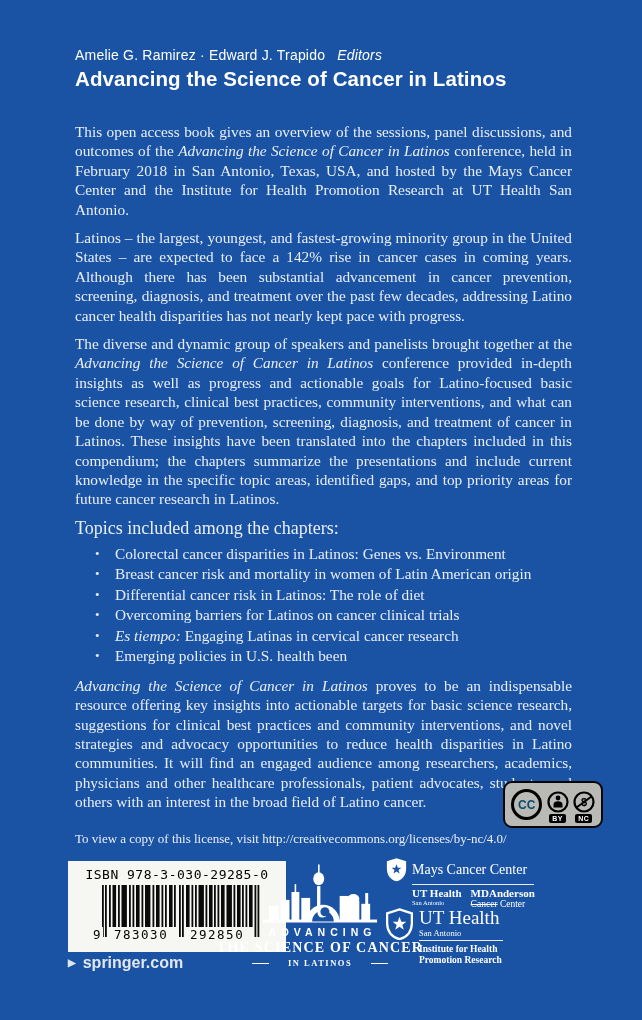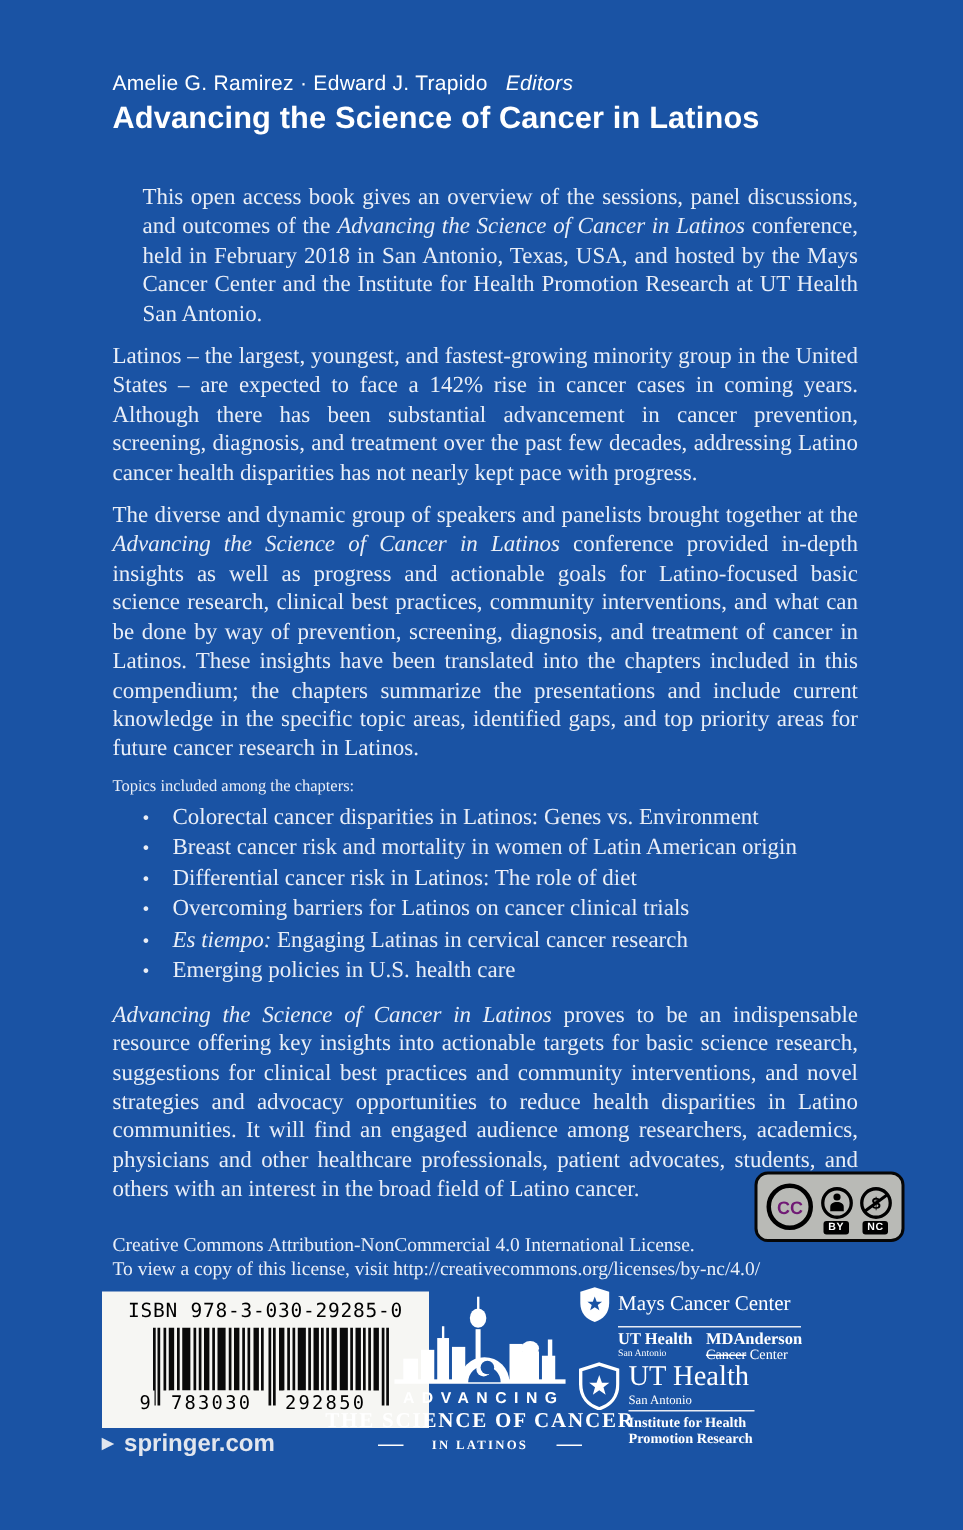--- a/index.html
+++ b/index.html
@@ -14,42 +14,42 @@
     margin-top:47px; font-family:"Liberation Sans", sans-serif;
     font-size:14px; font-weight:normal; color:#ffffff; letter-spacing:0.2px;
   }
   .authors .editors { font-style:italic; margin-left:12px; }
   .title {
     margin-top:4px; font-family:"Liberation Sans", sans-serif;
     font-size:20.5px; font-weight:bold; color:#ffffff; letter-spacing:0.1px;
   }
 
   .para { text-align:justify; font-size:15.3px; line-height:19.4px; }
-  .p1 { margin-top:31px;margin-left:20px; }
+  .p1 { margin-top:31px; }
   .p2 { margin-top:9px; }
   .p3 { margin-top:9px; }
-  .topics-heading { margin-top:9px; font-size:11px; }
+  .topics-heading { margin-top:9px; font-size:18px; }
   ul.topics { list-style:none; margin:5px 0 0 0; padding:0; }
   ul.topics li { display:flex; font-size:15.3px; line-height:20.5px; }
   ul.topics .bullet { width:20px; padding-left:20px; flex:none; font-size:13px; }
   .p4 { margin-top:9px; }
 
   .license { margin-top:19px; font-size:13px; line-height:16.4px; }
 
   
   .cc-badge {
     position:absolute; left:503px; top:781px; width:100px; height:47px;
     background:#b9bab6; border:2px solid #060606; border-radius:9px;
     box-sizing:border-box; display:flex; align-items:center;
     justify-content:space-evenly; padding:0 2px;
   }
   .cc-main {
     width:31px; height:31px; border:3px solid #000; border-radius:50%;
     box-sizing:border-box; display:flex; align-items:center; justify-content:center;
-    font-family:"Liberation Sans", sans-serif; font-weight:bold; font-size:12px; color:#701a75;
+    font-family:"Liberation Sans", sans-serif; font-weight:bold; font-size:12px; color:#0c4a6e;
   }
   .cc-item { display:flex; flex-direction:column; align-items:center; margin-top:5px; }
   .cc-label {
     background:#000; color:#fff; font-family:"Liberation Sans", sans-serif;
     font-size:7px; font-weight:bold; line-height:9px; padding:0 3px;
     border-radius:2px; margin-top:1px; letter-spacing:0.5px;
   }
 
   
   .isbn-box {
@@ -155,28 +155,27 @@
       <li>
           <span class="bullet">•</span>
           <span><i></i><span>Overcoming barriers for Latinos on cancer clinical trials</span></span>
         </li>
       <li>
           <span class="bullet">•</span>
           <span><i>Es tiempo:</i><span> Engaging Latinas in cervical cancer research</span></span>
         </li>
       <li>
           <span class="bullet">•</span>
-          <span><i></i><span>Emerging policies in U.S. health care</span></span>
+          <span><i></i><span>Emerging policies in U.S. health been</span></span>
         </li>
     </ul>
 
     <div class="para p4"><i>Advancing the Science of Cancer in Latinos</i><span> proves to be an indispensable resource offering key insights into actionable targets for basic science research, suggestions for clinical best practices and community interventions, and novel strategies and advocacy opportunities to reduce health disparities in Latino communities. It will find an engaged audience among researchers, academics, physicians and other healthcare professionals, patient advocates, students, and others with an interest in the broad field of Latino cancer.</span></div>
 
     <div class="license">
-      <div>Creative Commons Attribution-NonCommercial 4.0 International License.</div>
       <div>To view a copy of this license, visit http://creativecommons.org/licenses/by-nc/4.0/</div>
     </div>
   </div>
 
   <div class="cc-badge">
     <div class="cc-main">CC</div>
     <div class="cc-item">
       <svg width="22" height="22" viewBox="0 0 22 22">
         <circle cx="11" cy="11" r="9.5" fill="none" stroke="#000" stroke-width="2.2"></circle>
         <circle cx="11" cy="7" r="2.4" fill="#000"></circle>

